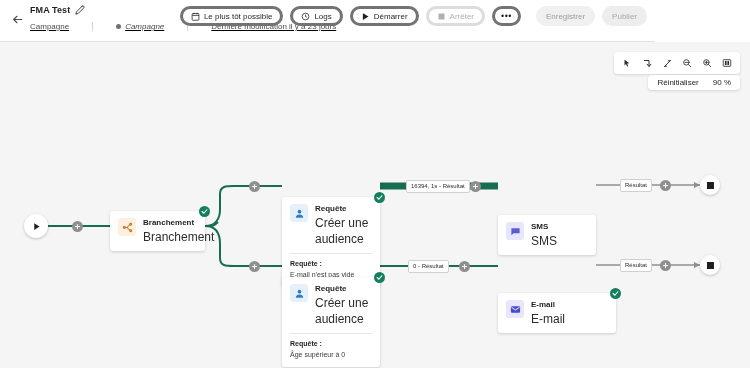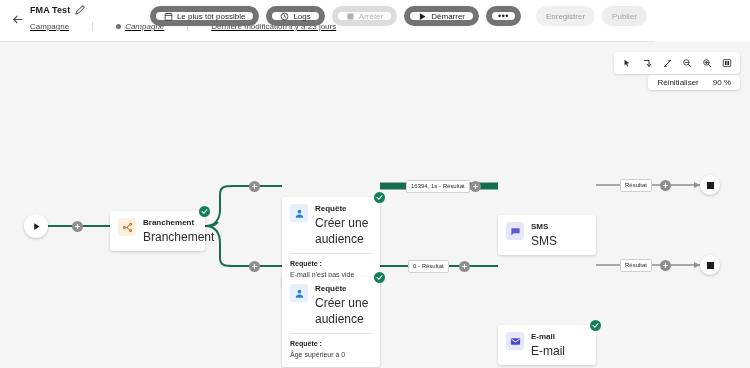--- a/index.html
+++ b/index.html
@@ -30,21 +30,21 @@
   .meta-text { font-size:8px; color:#4b4b4b; }
   .meta-sep { width:1px; height:9px; background:#d6d6d6; display:block; }
   .status-wrap { display:flex; align-items:center; gap:4px; }
   .status-dot { width:5px; height:5px; border-radius:50%; background:#707070; display:block; }
   .status-text { font-size:8px; color:#4b4b4b; font-style:italic; }
 
   
   .toolbar { position:absolute; right:8px; top:6px; display:flex; align-items:center; gap:7px; }
   .tbtn {
     display:flex; align-items:center; gap:4px; height:20px; padding:0 8px;
-    border:6px solid #737373; border-radius:10px; background:#fff;
+    border:3px solid #737373; border-radius:10px; background:#fff;
     font-size:8px; color:#1f1f1f; cursor:pointer; white-space:nowrap;
   }
   .tbtn.icon-only { padding:0 6px; }
   .tbtn.disabled { color:#b0b0b0; border-color:#dcdcdc; cursor:default; }
   .tbtn svg { display:block; }
   .tbtn.ghost { border:none; background:#f0f0f0; color:#9a9a9a; border-radius:10px; padding:6px 10px; }
   .tbtn.ghost.pub { background:#ededed; color:#a8a8a8; }
   .tgroup-sep { width:1px; height:14px; background:transparent; }
 
   
@@ -172,32 +172,32 @@
 
 
       <button class="tbtn">
         <svg width="9" height="9" viewBox="0 0 24 24" fill="none" stroke="currentColor" stroke-width="2">
           <circle cx="12" cy="12" r="9"></circle>
             <polyline points="12 7 12 12 16 14"></polyline>
         </svg>
         <span>Logs</span>
       </button>
 
+      <button class="tbtn">
+        <svg width="9" height="9" viewBox="0 0 24 24" fill="currentColor">
+          <polygon points="5 3 20 12 5 21"></polygon>
+        </svg>
+        <span>Démarrer</span>
+      </button>
+
       <button class="tbtn disabled">
         <svg width="9" height="9" viewBox="0 0 24 24" fill="currentColor">
           <rect x="4" y="4" width="16" height="16" rx="1"></rect>
         </svg>
         <span>Arrêter</span>
-      </button>
-
-      <button class="tbtn">
-        <svg width="9" height="9" viewBox="0 0 24 24" fill="currentColor">
-          <polygon points="5 3 20 12 5 21"></polygon>
-        </svg>
-        <span>Démarrer</span>
       </button>
 
       <button class="tbtn icon-only">
         <span style="font-size:9px;letter-spacing:.5px;">•••</span>
       </button>
 
       <span class="tgroup-sep"></span>
 
       <button class="tbtn ghost">
         <span>Enregistrer</span>
@@ -405,21 +405,21 @@
             <path d="M3 5h18v11H8l-5 4z"></path>
           </svg>
         </span>
         <span class="node-titles">
           <span class="node-title">SMS</span>
           <span class="node-sub">SMS</span>
         </span>
       </div>
     </div>
 
-    <div class="node-card" style="left:498px; top:251px; width:98px;margin-top:32px;">
+    <div class="node-card" style="left:498px; top:251px; width:118px;">
       <div class="node-check">
         <svg width="7" height="7" viewBox="0 0 24 24" fill="none" stroke="#fff" stroke-width="4" stroke-linecap="round" stroke-linejoin="round">
           <polyline points="4 12 10 18 20 6"></polyline>
         </svg>
       </div>
       <div class="node-head">
         <span class="node-ico ico-mail">
           <svg width="11" height="11" viewBox="0 0 24 24" fill="currentColor">
             <rect x="2" y="5" width="20" height="14" rx="2"></rect>
             <path d="M3 7l9 6 9-6" fill="none" stroke="#fff" stroke-width="2"></path>

